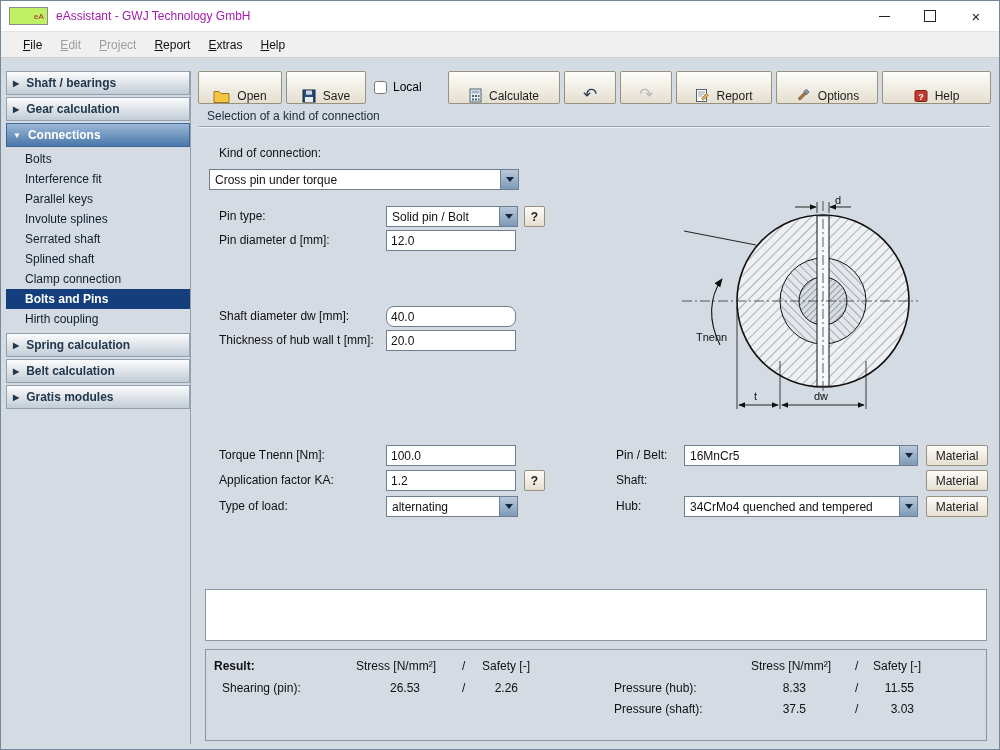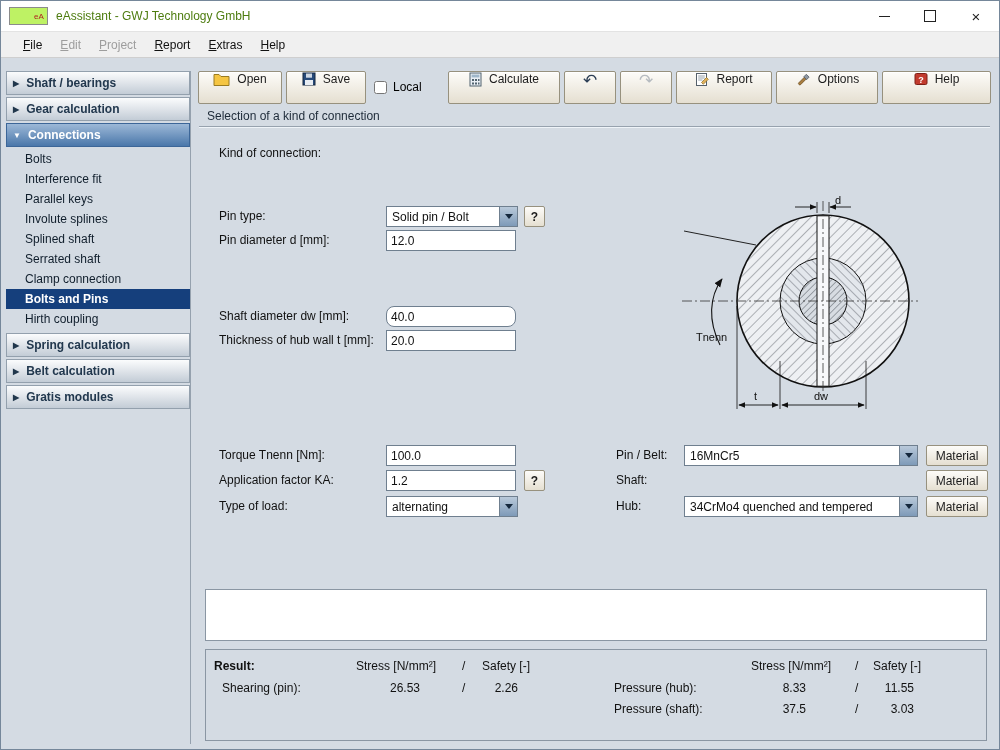--- a/index.html
+++ b/index.html
@@ -1,21 +1,21 @@
 <!DOCTYPE html>
 <html><head>
 <meta charset="utf-8">
 <style>
   html,body{margin:0;padding:0;width:1000px;height:750px;font-family:"Liberation Sans",sans-serif;}
   .window{position:relative;width:1000px;height:750px;background:#d4dbe3;border:1px solid #75879a;box-sizing:border-box;overflow:hidden;}
 
   
   .titlebar{height:30px;background:#ffffff;display:flex;align-items:center;padding-left:8px;gap:8px;border-bottom:1px solid #e3e3e3;}
   .app-icon{width:16px;height:16px;border:1px solid #8b8b8b;font-size:8px;display:flex;align-items:center;justify-content:center;color:#b02020;background:#bef264;padding-left:21px;}
-  .title-text{font-size:12px;color:#4d7c0f;}
+  .title-text{font-size:12px;color:#a21caf;}
   .win-controls{margin-left:auto;display:flex;height:100%;}
   .win-btn{width:46px;height:100%;display:flex;align-items:center;justify-content:center;color:#222;font-size:15px;}
   .min-glyph{width:11px;height:0;border-top:1px solid #222;display:block;}
   .max-glyph{width:10px;height:10px;border:1px solid #222;display:block;}
 
   
   .menubar{height:25px;background:#f0f0f0;display:flex;align-items:center;padding-left:13px;font-size:12px;border-bottom:1px solid #cfcfcf;}
   .menu-item{display:inline-block;padding:4px 9px;color:#111;}
   .menu-item::first-letter{text-decoration:underline;}
   .menu-item.disabled{color:#9d9d9d;}
@@ -26,21 +26,21 @@
   .sb-header .tri{font-size:8px;color:#21374c;}
   .sb-header.expanded{background:linear-gradient(#9cb8d7,#4a77aa);border-color:#3c6698;color:#ffffff;}
   .sb-header.expanded .tri{color:#ffffff;}
   .sb-item{height:20px;display:flex;align-items:center;padding-left:19px;font-size:12px;color:#101e2c;}
   .sb-item.selected{background:#153f7c;color:#ffffff;font-weight:bold;}
 
   
   .main{position:absolute;left:192px;top:68px;right:3px;bottom:3px;}
 
   .toolbar{position:absolute;left:5px;right:5px;top:3px;height:30px;display:flex;gap:4px;align-items:center;}
-  .tb-btn{height:33px;background:linear-gradient(#fdfcf9,#e5dfd1);border:1px solid #97917e;border-radius:2px;box-sizing:border-box;display:flex;align-items:flex-start;justify-content:center;gap:7px;font-size:12px;color:#1c1c1c;box-shadow:inset 0 1px 0 #ffffff;}
+  .tb-btn{height:33px;background:linear-gradient(#fdfcf9,#e5dfd1);border:1px solid #97917e;border-radius:2px;box-sizing:border-box;display:flex;align-items:flex-end;justify-content:center;gap:7px;font-size:12px;color:#1c1c1c;box-shadow:inset 0 1px 0 #ffffff;}
   .tb-btn.disabled{color:#aab0b6;}
   .tb-check{height:28px;display:flex;align-items:center;gap:6px;font-size:12px;padding:0 4px;}
   .tb-check input{width:13px;height:13px;margin:0;}
   .arrow-glyph{font-size:17px;line-height:1;color:#2c3e55;}
   .tb-btn.disabled .arrow-glyph{color:#b6bbc0;}
 
   .section-title{position:absolute;left:14px;top:40px;font-size:12px;color:#1d2a38;}
   .divider{position:absolute;left:6px;right:6px;top:57px;border-top:1px solid #97a2ae;border-bottom:1px solid #eff4f9;}
 
   .flabel{position:absolute;font-size:12px;color:#111;white-space:nowrap;}
@@ -101,22 +101,22 @@
       <span>Gear calculation</span>
     </div>
     <div class="sb-header expanded">
       <span class="tri">▼</span>
       <span>Connections</span>
     </div>
     <div class="sb-item">Bolts</div>
     <div class="sb-item">Interference fit</div>
     <div class="sb-item">Parallel keys</div>
     <div class="sb-item">Involute splines</div>
+    <div class="sb-item">Serrated shaft</div>
     <div class="sb-item">Splined shaft</div>
-    <div class="sb-item">Serrated shaft</div>
     <div class="sb-item">Clamp connection</div>
     <div class="sb-item selected">Bolts and Pins</div>
     <div class="sb-item">Hirth coupling</div>
     <div style="height:4px"></div>
     <div class="sb-header">
       <span class="tri">▶</span>
       <span>Spring calculation</span>
     </div>
     <div class="sb-header">
       <span class="tri">▶</span>
@@ -191,20 +191,26 @@
             <text x="7" y="10.5" text-anchor="middle" font-size="9" font-weight="bold" fill="#ffffff">?</text>
           </svg>
         <span>Help</span>
       </div>
     </div>
 
     <div class="section-title">Selection of a kind of connection</div>
     <div class="divider"></div>
 
     <span class="flabel" style="left:26px;top:77px">Kind of connection:</span>
+    <div class="combo" style="left:16px;top:100px;width:310px">
+      <span>Cross pin under torque</span>
+      <span class="cbtn">
+          <span class="ctri"></span>
+        </span>
+    </div>
 
     <span class="flabel" style="left:26px;top:140px">Pin type:</span>
     <div class="combo" style="left:193px;top:137px;width:132px">
       <span>Solid pin / Bolt</span>
       <span class="cbtn">
           <span class="ctri"></span>
         </span>
     </div>
     <div class="qbtn" style="left:331px;top:137px">?</div>
 

